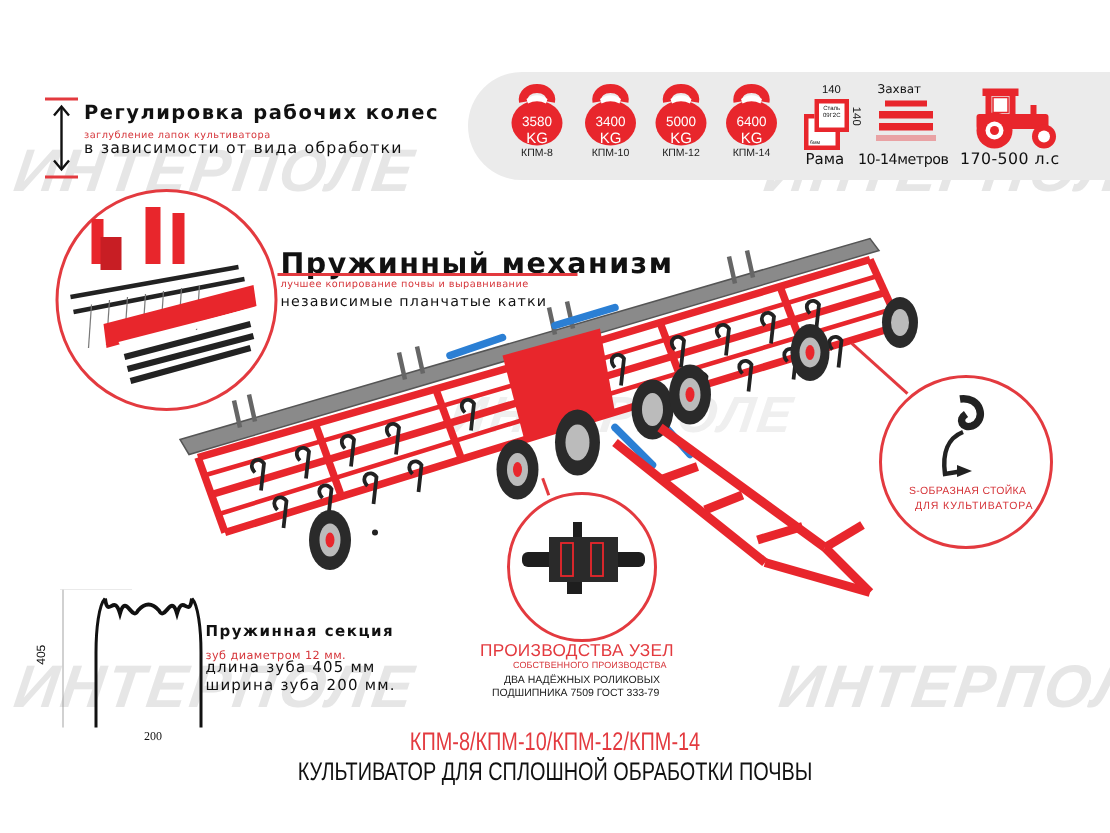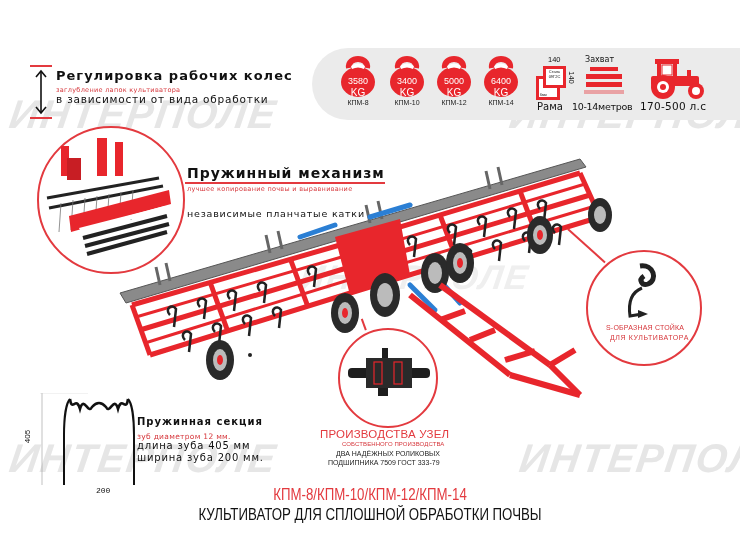--- a/index.html
+++ b/index.html
@@ -151,24 +151,24 @@
     <polygon points="30,88 130,62 132,76 32,104" fill="#e8262c"></polygon>
     <polygon points="40,100 126,78 128,82 42,104" fill="#fff"></polygon>
     <g stroke="#222" stroke-width="4">
       <line x1="44" y1="110" x2="128" y2="88"></line>
       <line x1="46" y1="118" x2="130" y2="96"></line>
       <line x1="48" y1="126" x2="128" y2="104"></line>
     </g>
   </svg>
 </div>
 
-<div class="t-title" style="left:187px; top:165px; font-size:14px;">Пружинный механизм</div>
+<div class="t-title" style="left:187px; top:165px; font-size:19px;">Пружинный механизм</div>
 <div style="position:absolute; left:185px; top:182px; width:200px; height:1.5px; background:#e33a3f;"></div>
 <div class="t-sub" style="left:187px; top:185px;">лучшее копирование почвы и выравнивание</div>
-<div class="t-line" style="left:187px; top:208px; font-size:9.5px;">независимые планчатые катки</div>
+<div class="t-line" style="left:187px; top:196px; font-size:9.5px;">независимые планчатые катки</div>
 
 <svg style="position:absolute; left:110px; top:145px;" width="520" height="260" viewBox="0 0 520 260">
 
   <g fill="#8a8a8a" stroke="#555" stroke-width="1">
     <polygon points="10,148 470,14 476,22 16,158"></polygon>
   </g>
   <g stroke="#666" stroke-width="3" fill="none">
     <path d="M50,140 l-4,-18 M60,136 l-4,-18 M160,108 l-4,-18 M172,104 l-4,-18 M260,78 l-4,-18 M272,74 l-4,-18 M380,44 l-4,-18 M392,40 l-4,-18"></path>
   </g>
 
@@ -296,21 +296,21 @@
 <div class="cond" style="position:absolute; left:328px; top:459px; font-size:7px; color:#222;">ПОДШИПНИКА 7509 ГОСТ 333-79</div>
 
 <div>
   <svg style="position:absolute; left:30px; top:393px;" width="110" height="100" viewBox="0 0 110 100">
     <line x1="12" y1="0" x2="12" y2="92" stroke="#999" stroke-width="0.6"></line>
     <line x1="10" y1="0" x2="58" y2="0" stroke="#bbb" stroke-width="0.4"></line>
     <path d="M34,92 L34,42 C34,26 36,10 40,6 M104,92 L104,42 C104,26 102,10 98,6" fill="none" stroke="#111" stroke-width="2"></path>
     <path d="M40,6 C42,20 46,2 50,16 C54,2 58,22 62,14 Q69,6 76,14 C80,22 84,2 88,16 C92,2 96,20 98,6" fill="none" stroke="#111" stroke-width="2.6"></path>
   </svg>
   <div style="position:absolute; left:21px; top:432px; font-size:8px; font-family:'Liberation Sans',sans-serif; transform:rotate(-90deg);">405</div>
-  <div style="position:absolute; left:96px; top:486px; font-size:8px; font-family:Liberation Mono, monospace;">200</div>
+  <div style="position:absolute; left:96px; top:486px; font-size:8px; font-family:Liberation Serif, serif;">200</div>
   <div class="t-title" style="left:137px; top:416px; font-size:10px;">Пружинная секция</div>
   <div class="t-sub" style="left:137px; top:432px; font-size:7.5px;">зуб диаметром 12 мм.</div>
   <div class="t-line" style="left:137px; top:440px; font-size:10px;">длина зуба 405 мм</div>
   <div class="t-line" style="left:137px; top:452px; font-size:10px;">ширина зуба 200 мм.</div>
 </div>
 
 <div class="cond" style="position:absolute; left:0; width:740px; text-align:center; top:485px; font-size:17px; color:#e33a3f; letter-spacing:0px; transform:scaleX(0.78); transform-origin:center top;">КПМ-8/КПМ-10/КПМ-12/КПМ-14</div>
 <div class="cond" style="position:absolute; left:0; width:740px; text-align:center; top:505px; font-size:17px; color:#111; transform:scaleX(0.78); transform-origin:center top;">КУЛЬТИВАТОР ДЛЯ СПЛОШНОЙ ОБРАБОТКИ ПОЧВЫ</div>
 
 </body></html>

